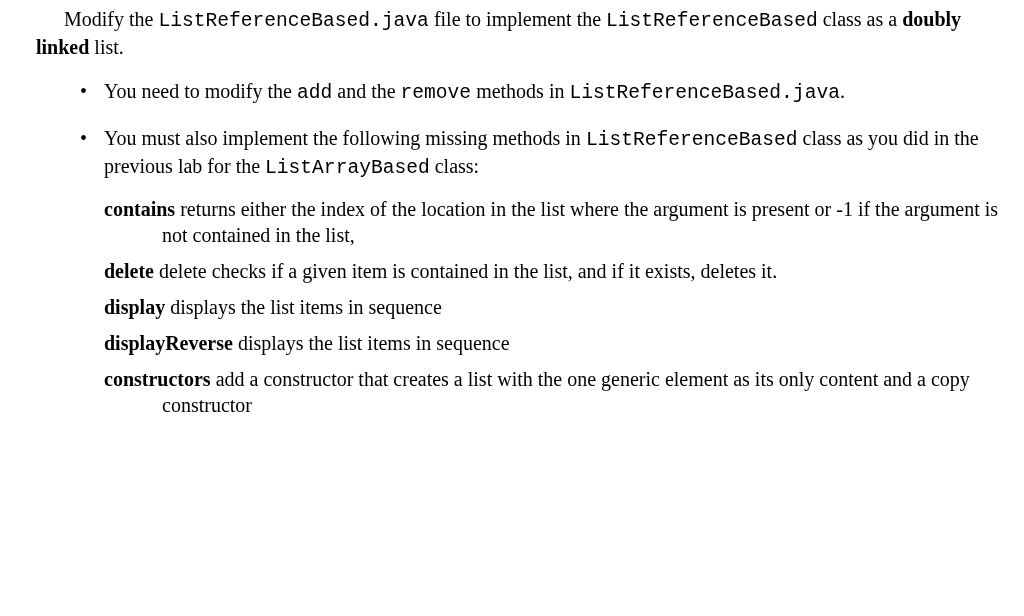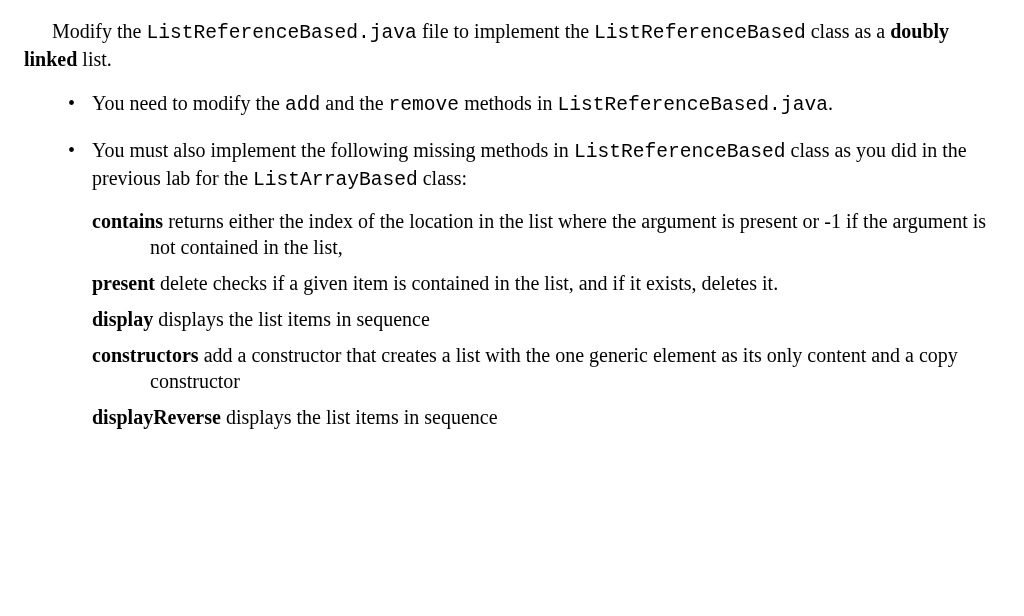--- a/index.html
+++ b/index.html
@@ -7,21 +7,22 @@
     padding: 0;
     width: 1024px;
     height: 616px;
     background: #ffffff;
     font-family: "Times New Roman", Times, serif;
     font-size: 20px;
     color: #000000;
     line-height: 1.3;
   }
   .page {
-    padding: 18px 24px 10px 24px;
+    padding: 6px 24px 10px 24px;
+    margin-left: 12px;
   }
   .intro {
     margin: 0 0 18px 0;
     text-indent: 28px;
   }
   .tt {
     font-family: "Courier New", Courier, monospace;
     font-size: 0.98em;
   }
   .b { font-weight: bold; }
@@ -77,33 +78,33 @@
       <span>You must also implement the following missing methods in </span><span class="tt">ListReferenceBased</span><span> class as you did in the previous lab for the </span><span class="tt">ListArrayBased</span><span> class:</span>
 
       <div class="sublist">
 
         <div class="item">
           <span class="b">contains</span><span> returns either the index of the location in the list where the argument is present or -1 if the argument is not contained in the list,</span>
         </div>
 
 
         <div class="item">
-          <span class="b">present</span><span> delete checks if a given item is contained in the list, and if it exists, deletes it.</span>
+          <span class="b">delete</span><span> delete checks if a given item is contained in the list, and if it exists, deletes it.</span>
         </div>
 
         <div class="item">
           <span class="b">display</span><span> displays the list items in sequence</span>
         </div>
 
+        <div class="item">
+          <span class="b">displayReverse</span><span> displays the list items in sequence</span>
+        </div>
+
         <div class="item wide-indent">
           <span class="b">constructors</span><span> add a constructor that creates a list with the one generic element as its only content and a copy constructor</span>
-        </div>
-
-        <div class="item">
-          <span class="b">displayReverse</span><span> displays the list items in sequence</span>
         </div>
 
       </div>
     </li>
 
 
   </ul>
 
 </div>
 

